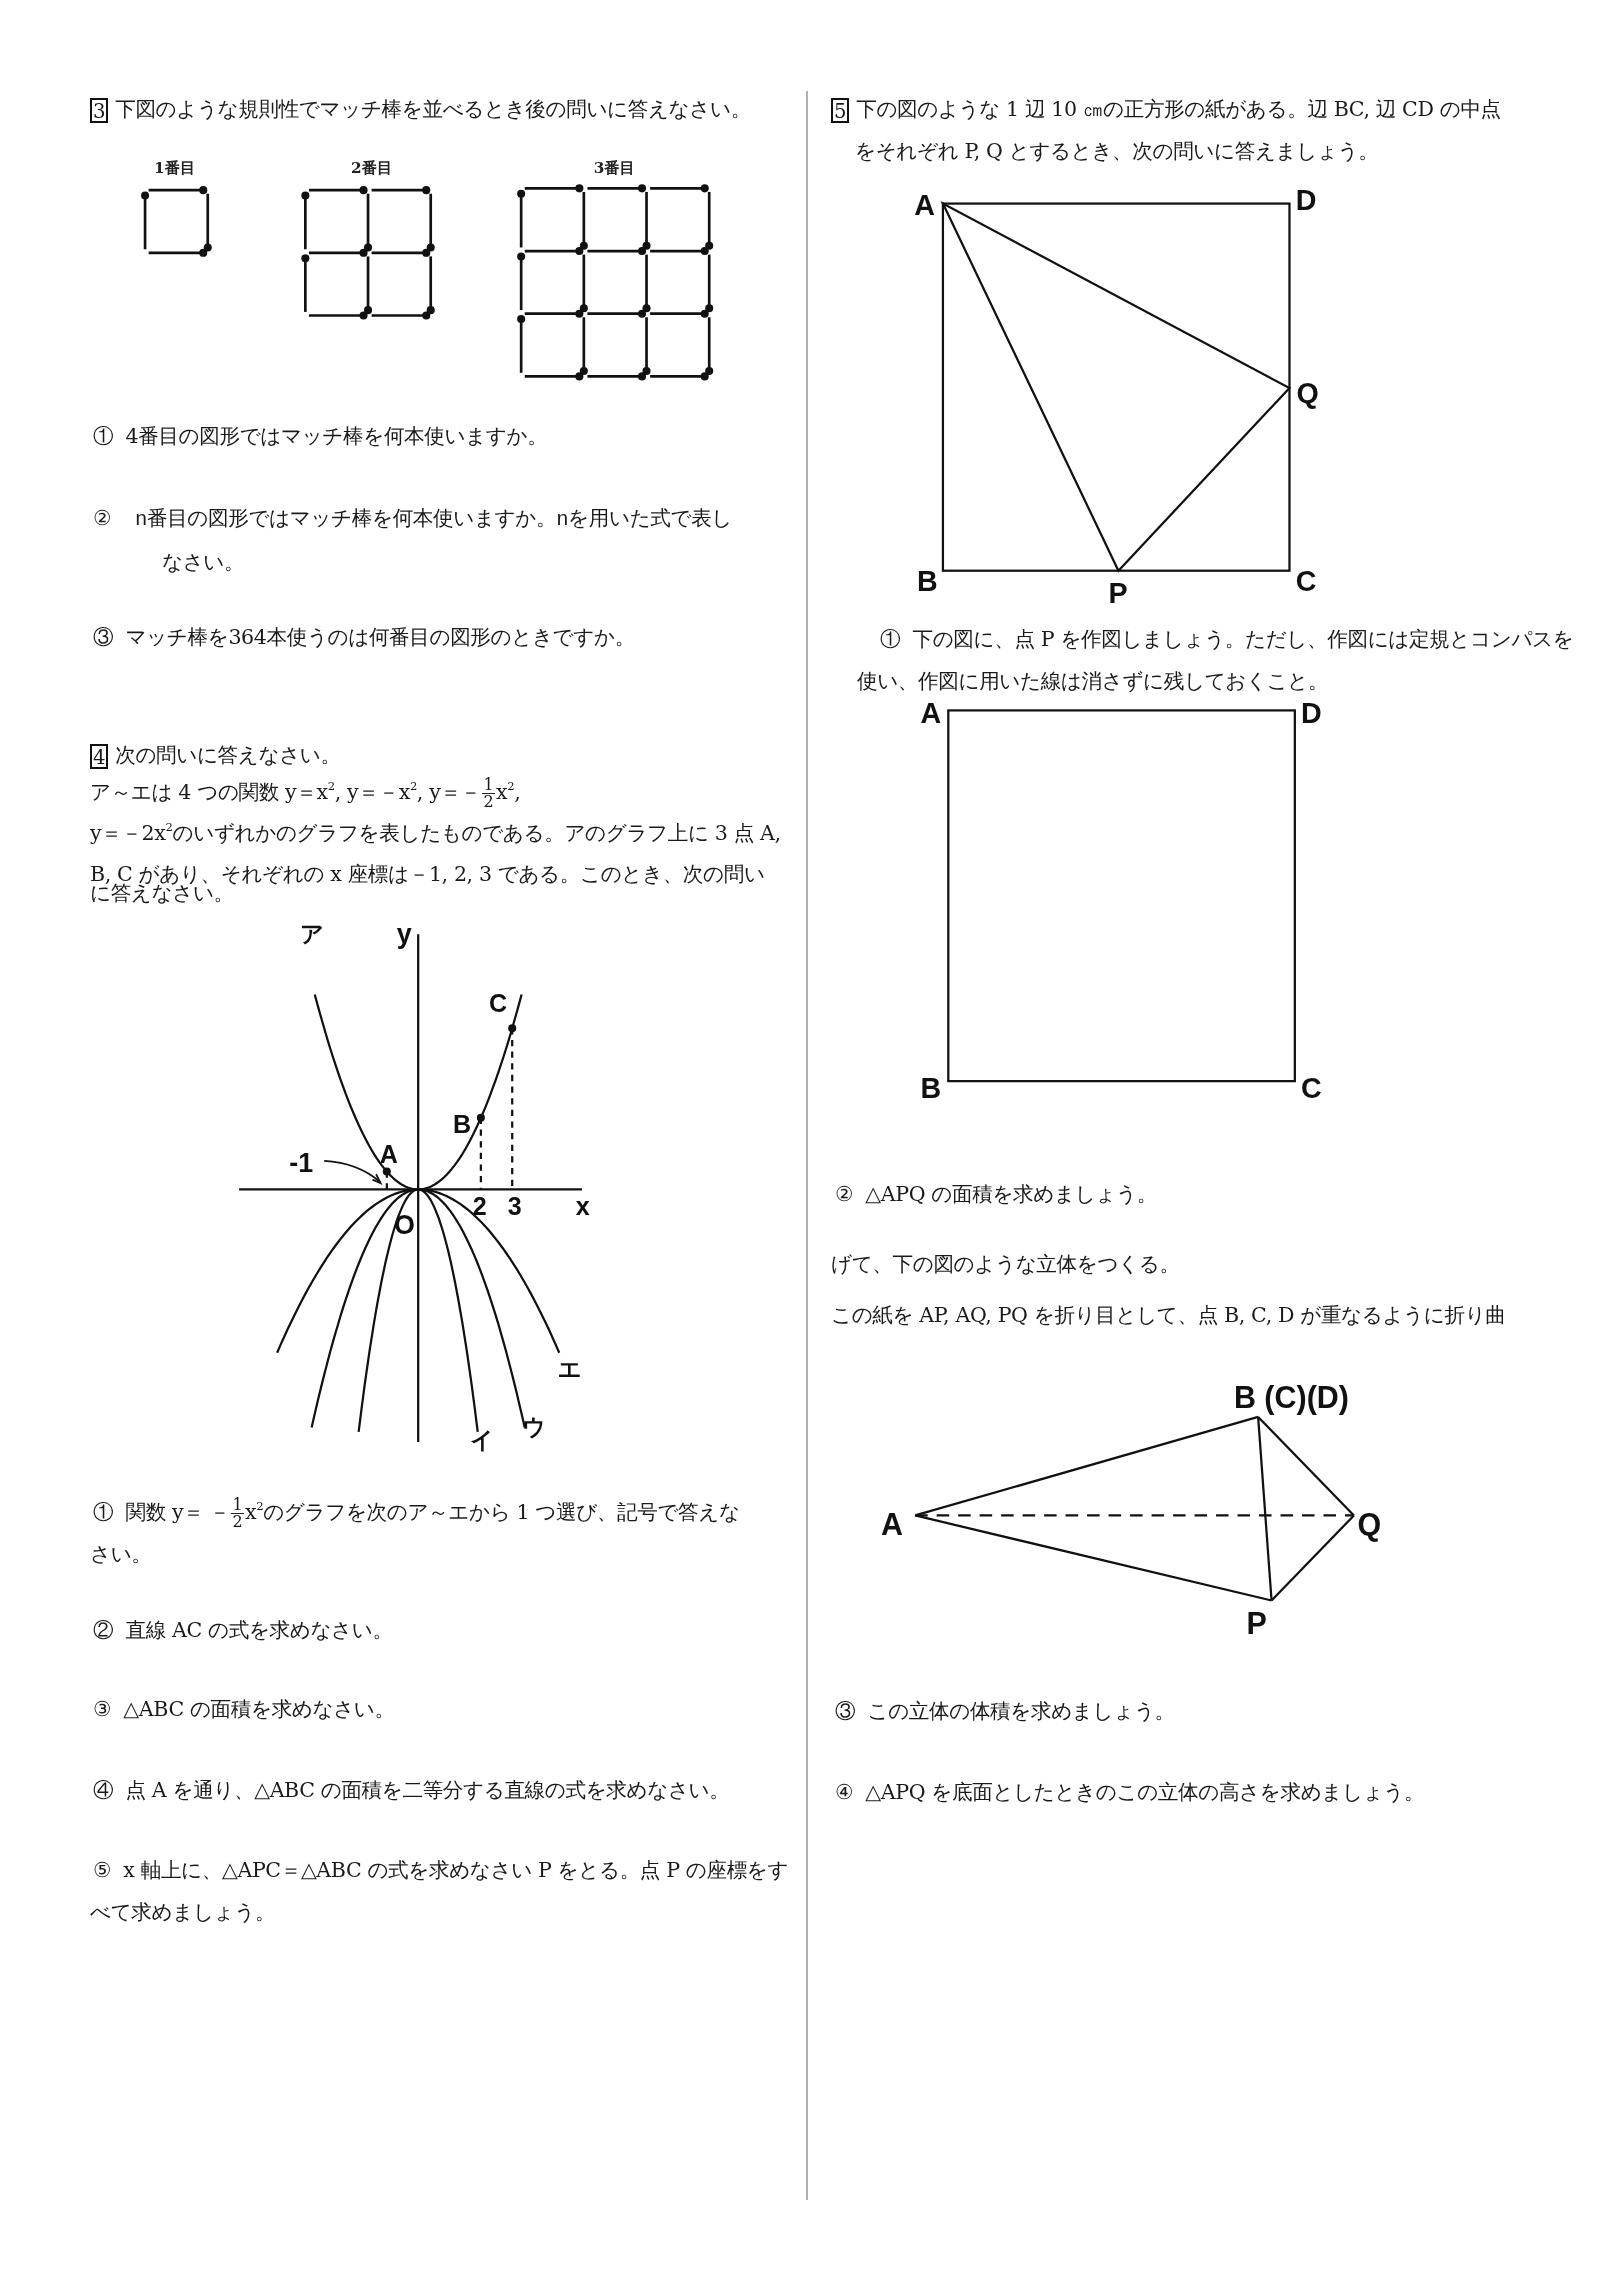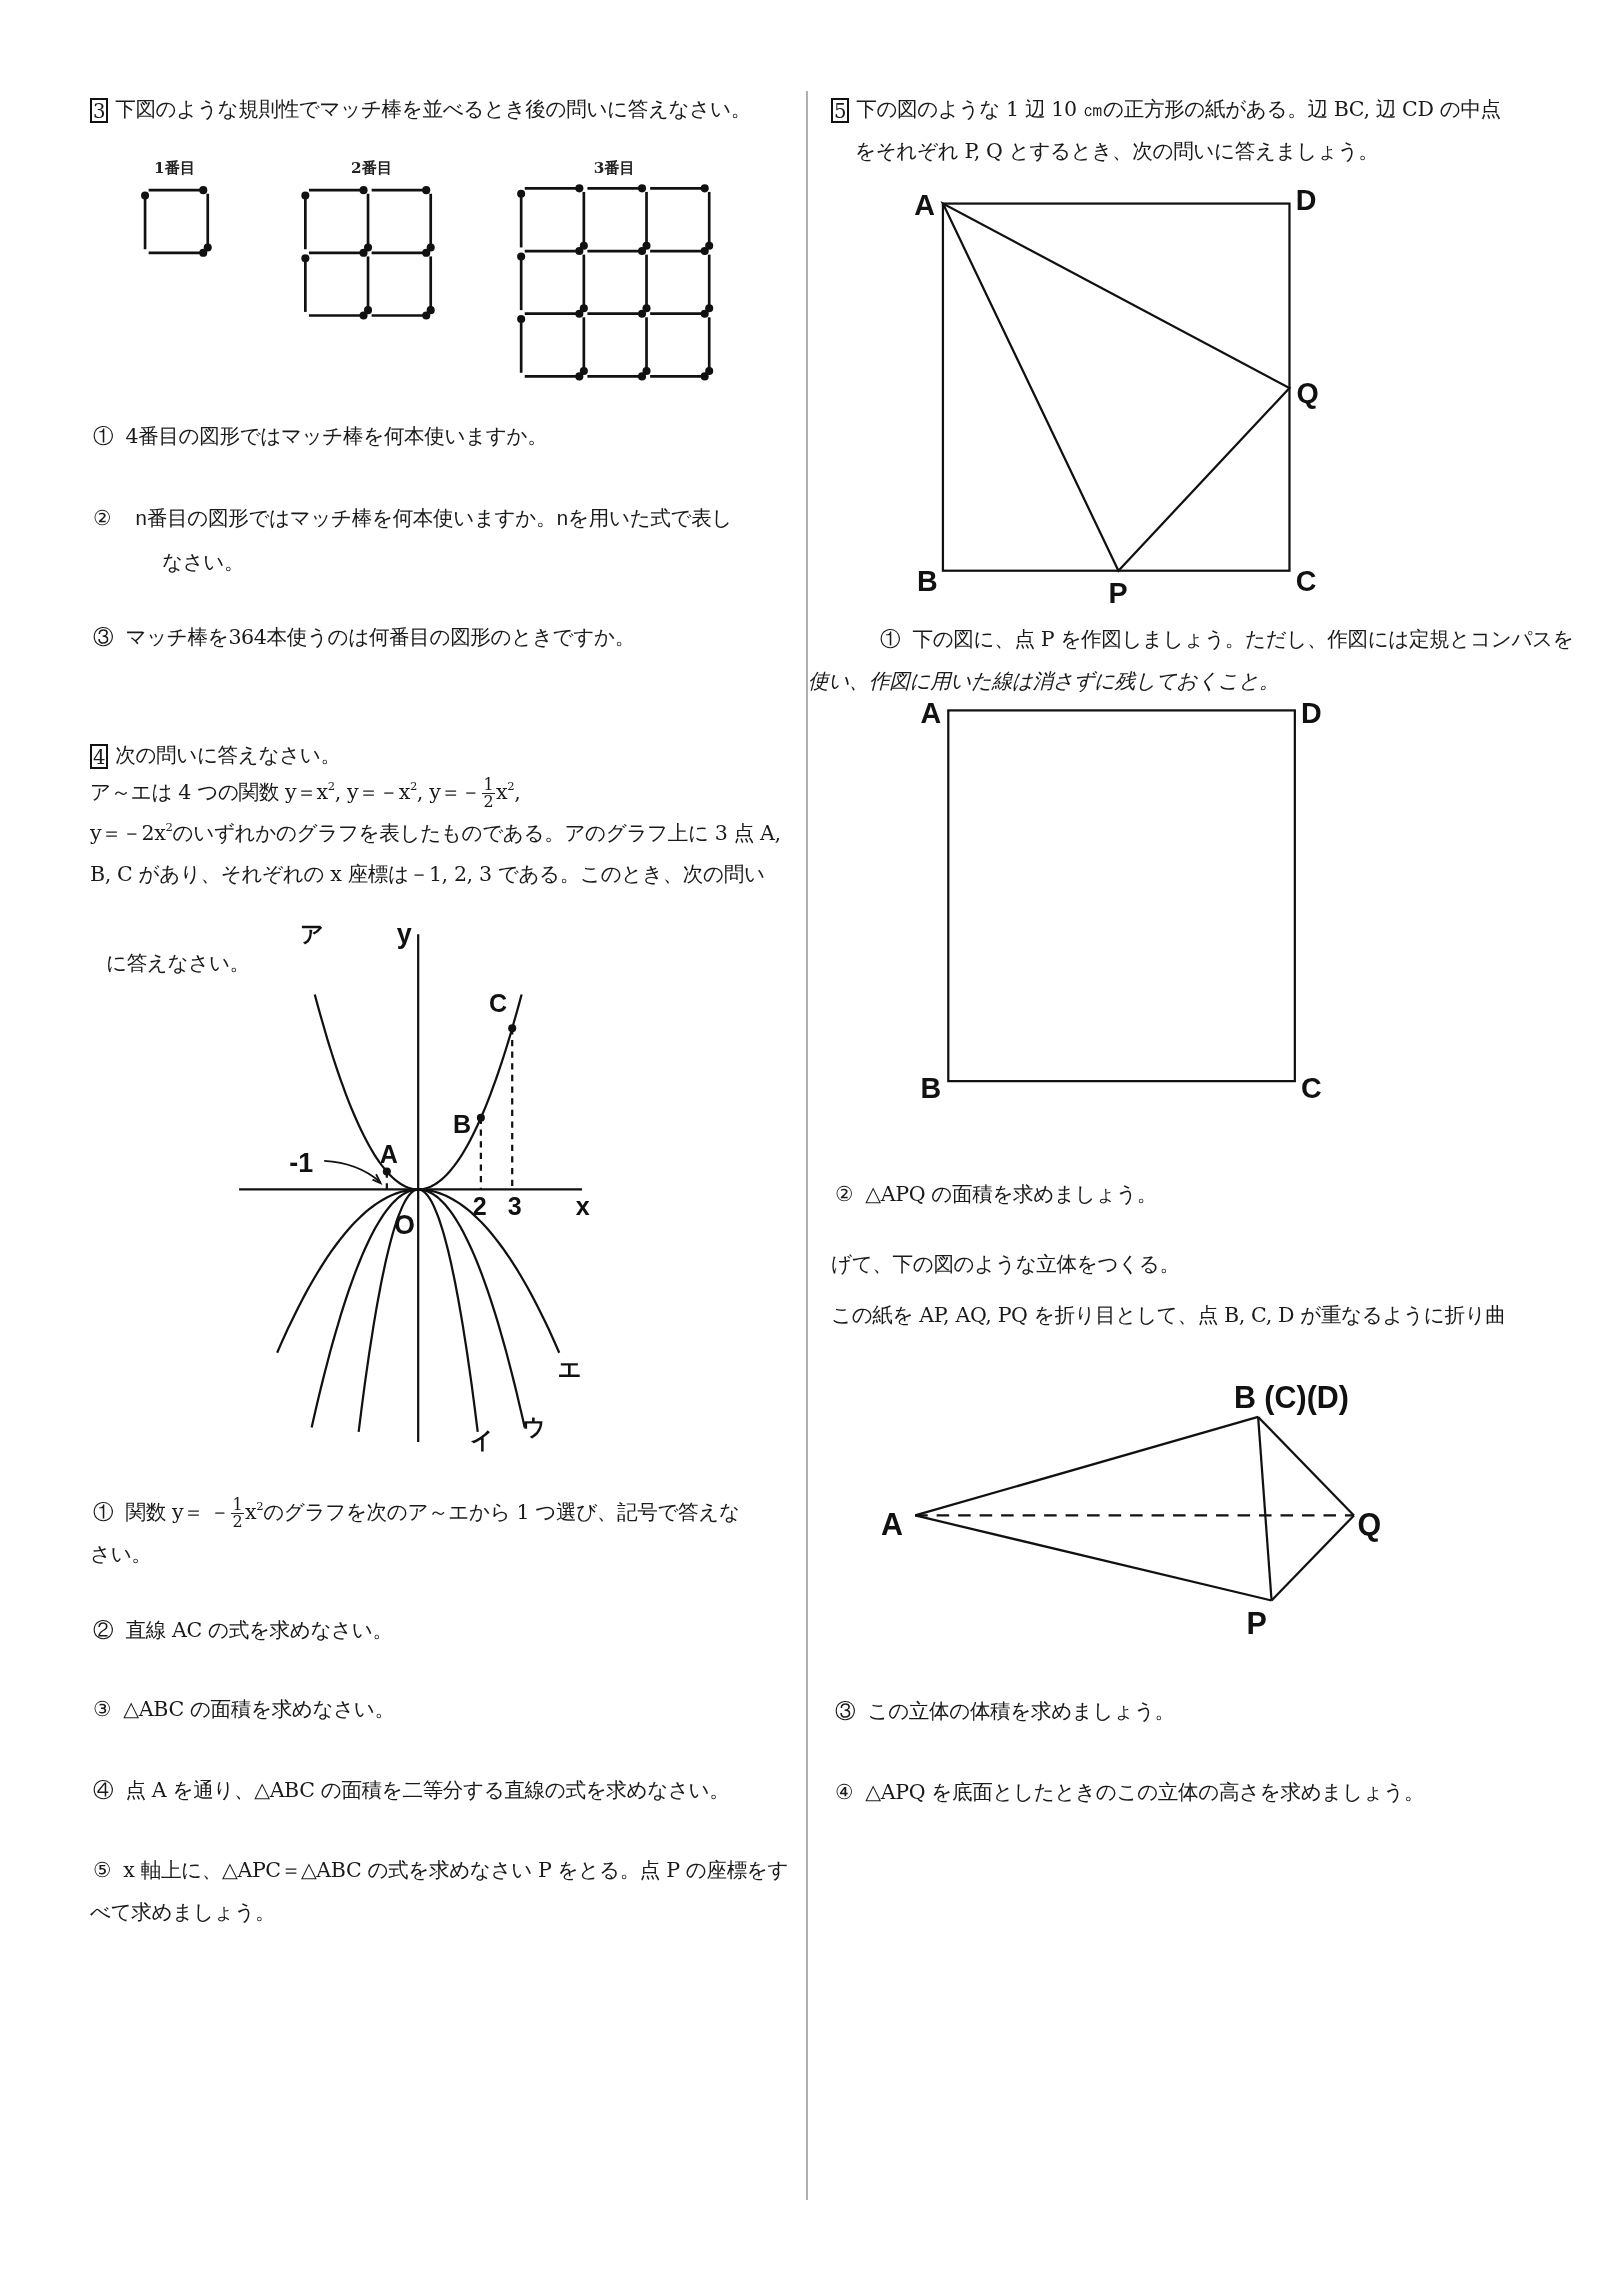--- a/index.html
+++ b/index.html
@@ -132,21 +132,21 @@
 <div class="txt" style="left:90px; top:743px;">
   <span class="boxnum">4</span><span>次の問いに答えなさい。</span>
 </div>
 <div class="txt" style="left:90px; top:777px;">
   <span>ア～エは 4 つの関数 y＝x</span><sup>2</sup><span>, y＝－x</span><sup>2</sup><span>, y＝－</span><span class="frac"><span class="num">1</span><span>2</span></span><span>x</span><sup>2</sup><span>,</span>
 </div>
 <div class="txt" style="left:90px; top:821px;">
   <span>y＝－2x</span><sup>2</sup><span>のいずれかのグラフを表したものである。アのグラフ上に 3 点 A,</span>
 </div>
 <div class="txt" style="left:90px; top:862px;">B, C があり、それぞれの x 座標は－1, 2, 3 である。このとき、次の問い</div>
-<div class="txt" style="left:90px; top:951px;margin-left:16px;">に答えなさい。</div>
+<div class="txt" style="left:90px; top:881px;">に答えなさい。</div>
 
 <svg width="1619" height="2293" viewBox="0 0 1808 2560">
   <line x1="267" y1="1328" x2="650" y2="1328" stroke="#111" stroke-width="2.5"></line>
   <line x1="467" y1="1043" x2="467" y2="1610" stroke="#111" stroke-width="2.5"></line>
   <g id="curves">
       <path d="M351.5,1110.2L354.4,1121.0L357.3,1131.4L360.2,1141.6L363.1,1151.6L365.9,1161.2L368.8,1170.6L371.7,1179.8L374.6,1188.6L377.5,1197.2L380.4,1205.5L383.3,1213.5L386.1,1221.3L389.0,1228.8L391.9,1236.0L394.8,1242.9L397.7,1249.6L400.6,1256.0L403.5,1262.1L406.4,1268.0L409.3,1273.5L412.1,1278.9L415.0,1283.9L417.9,1288.7L420.8,1293.2L423.7,1297.4L426.6,1301.3L429.5,1305.0L432.4,1308.4L435.2,1311.5L438.1,1314.4L441.0,1317.0L443.9,1319.3L446.8,1321.3L449.7,1323.1L452.6,1324.6L455.4,1325.8L458.3,1326.8L461.2,1327.5L464.1,1327.9L467.0,1328.0L469.9,1327.9L472.8,1327.5L475.7,1326.8L478.6,1325.8L481.4,1324.6L484.3,1323.1L487.2,1321.3L490.1,1319.3L493.0,1317.0L495.9,1314.4L498.8,1311.5L501.6,1308.4L504.5,1305.0L507.4,1301.3L510.3,1297.4L513.2,1293.2L516.1,1288.7L519.0,1283.9L521.9,1278.9L524.8,1273.5L527.6,1268.0L530.5,1262.1L533.4,1256.0L536.3,1249.6L539.2,1242.9L542.1,1236.0L545.0,1228.8L547.9,1221.3L550.7,1213.5L553.6,1205.5L556.5,1197.2L559.4,1188.6L562.3,1179.8L565.2,1170.6L568.1,1161.2L571.0,1151.6L573.8,1141.6L576.7,1131.4L579.6,1121.0L582.5,1110.2" fill="none" stroke="#111" stroke-width="2.5"></path>
       <path d="M400.5,1598.8L402.2,1585.4L403.8,1572.4L405.5,1559.7L407.1,1547.3L408.8,1535.3L410.5,1523.6L412.1,1512.3L413.8,1501.3L415.5,1490.6L417.1,1480.3L418.8,1470.3L420.4,1460.7L422.1,1451.4L423.8,1442.4L425.4,1433.8L427.1,1425.5L428.8,1417.5L430.4,1409.9L432.1,1402.6L433.8,1395.7L435.4,1389.1L437.1,1382.8L438.7,1376.9L440.4,1371.3L442.1,1366.1L443.7,1361.2L445.4,1356.6L447.1,1352.4L448.7,1348.5L450.4,1344.9L452.0,1341.7L453.7,1338.8L455.4,1336.3L457.0,1334.1L458.7,1332.2L460.4,1330.7L462.0,1329.5L463.7,1328.7L465.3,1328.2L467.0,1328.0L468.7,1328.2L470.3,1328.7L472.0,1329.5L473.6,1330.7L475.3,1332.2L477.0,1334.1L478.6,1336.3L480.3,1338.8L482.0,1341.7L483.6,1344.9L485.3,1348.5L486.9,1352.4L488.6,1356.6L490.3,1361.2L491.9,1366.1L493.6,1371.3L495.3,1376.9L496.9,1382.8L498.6,1389.1L500.3,1395.7L501.9,1402.6L503.6,1409.9L505.2,1417.5L506.9,1425.5L508.6,1433.8L510.2,1442.4L511.9,1451.4L513.5,1460.7L515.2,1470.3L516.9,1480.3L518.5,1490.6L520.2,1501.3L521.9,1512.3L523.5,1523.6L525.2,1535.3L526.9,1547.3L528.5,1559.7L530.2,1572.4L531.8,1585.4L533.5,1598.8" fill="none" stroke="#111" stroke-width="2.5"></path>
       <path d="M348.0,1593.9L351.0,1580.8L353.9,1568.0L356.9,1555.5L359.9,1543.4L362.9,1531.6L365.9,1520.1L368.8,1509.0L371.8,1498.2L374.8,1487.7L377.8,1477.6L380.7,1467.8L383.7,1458.3L386.7,1449.1L389.6,1440.3L392.6,1431.9L395.6,1423.7L398.6,1415.9L401.6,1408.4L404.5,1401.3L407.5,1394.5L410.5,1388.0L413.4,1381.8L416.4,1376.0L419.4,1370.5L422.4,1365.4L425.4,1360.6L428.3,1356.1L431.3,1351.9L434.3,1348.1L437.3,1344.6L440.2,1341.5L443.2,1338.6L446.2,1336.1L449.1,1334.0L452.1,1332.2L455.1,1330.7L458.1,1329.5L461.1,1328.7L464.0,1328.2L467.0,1328.0L470.0,1328.2L472.9,1328.7L475.9,1329.5L478.9,1330.7L481.9,1332.2L484.9,1334.0L487.8,1336.1L490.8,1338.6L493.8,1341.5L496.8,1344.6L499.7,1348.1L502.7,1351.9L505.7,1356.1L508.6,1360.6L511.6,1365.4L514.6,1370.5L517.6,1376.0L520.5,1381.8L523.5,1388.0L526.5,1394.5L529.5,1401.3L532.5,1408.4L535.4,1415.9L538.4,1423.7L541.4,1431.9L544.4,1440.3L547.3,1449.1L550.3,1458.3L553.3,1467.8L556.3,1477.6L559.2,1487.7L562.2,1498.2L565.2,1509.0L568.1,1520.1L571.1,1531.6L574.1,1543.4L577.1,1555.5L580.0,1568.0L583.0,1580.8L586.0,1593.9" fill="none" stroke="#111" stroke-width="2.5"></path>
       <path d="M309.5,1510.3L313.4,1501.3L317.4,1492.5L321.3,1483.9L325.3,1475.6L329.2,1467.5L333.1,1459.7L337.1,1452.0L341.0,1444.6L344.9,1437.5L348.9,1430.5L352.8,1423.8L356.8,1417.3L360.7,1411.0L364.6,1405.0L368.6,1399.2L372.5,1393.6L376.4,1388.3L380.4,1383.1L384.3,1378.2L388.3,1373.6L392.2,1369.1L396.1,1364.9L400.1,1360.9L404.0,1357.2L407.9,1353.6L411.9,1350.3L415.8,1347.3L419.8,1344.4L423.7,1341.8L427.6,1339.4L431.6,1337.2L435.5,1335.3L439.4,1333.6L443.4,1332.1L447.3,1330.8L451.3,1329.8L455.2,1329.0L459.1,1328.5L463.1,1328.1L467.0,1328.0L470.9,1328.1L474.9,1328.5L478.8,1329.0L482.8,1329.8L486.7,1330.8L490.6,1332.1L494.6,1333.6L498.5,1335.3L502.4,1337.2L506.4,1339.4L510.3,1341.8L514.3,1344.4L518.2,1347.3L522.1,1350.3L526.1,1353.6L530.0,1357.2L533.9,1360.9L537.9,1364.9L541.8,1369.1L545.8,1373.6L549.7,1378.2L553.6,1383.1L557.6,1388.3L561.5,1393.6L565.4,1399.2L569.4,1405.0L573.3,1411.0L577.3,1417.3L581.2,1423.8L585.1,1430.5L589.1,1437.5L593.0,1444.6L596.9,1452.0L600.9,1459.7L604.8,1467.5L608.8,1475.6L612.7,1483.9L616.6,1492.5L620.6,1501.3L624.5,1510.3" fill="none" stroke="#111" stroke-width="2.5"></path>
     </g>
@@ -205,21 +205,21 @@
   <text class="lbl" x="1447" y="234" font-size="32">D</text>
   <text class="lbl" x="1448" y="450" font-size="32">Q</text>
   <text class="lbl" x="1024" y="660" font-size="32">B</text>
   <text class="lbl" x="1238" y="673" font-size="32">P</text>
   <text class="lbl" x="1447" y="660" font-size="32">C</text>
 </svg>
 
 <div class="txt" style="left:835px; top:627px;margin-left:45px;">
   <span>①</span>&nbsp; <span>下の図に、点 P を作図しましょう。ただし、作図には定規とコンパスを</span>
 </div>
-<div class="txt" style="left:808px; top:669px;font-style:italic;">使い、作図に用いた線は消さずに残しておくこと。</div>
+<div class="txt" style="left:857px; top:669px;">使い、作図に用いた線は消さずに残しておくこと。</div>
 
 <svg width="1619" height="2293" viewBox="0 0 1808 2560">
   <rect x="1059" y="793" width="387" height="414" fill="none" stroke="#111" stroke-width="2.5"></rect>
   <text class="lbl" x="1028" y="807" font-size="32">A</text>
   <text class="lbl" x="1453" y="807" font-size="32">D</text>
   <text class="lbl" x="1028" y="1226" font-size="32">B</text>
   <text class="lbl" x="1453" y="1226" font-size="32">C</text>
 </svg>
 
 <div class="txt" style="left:835px; top:1182px;">

